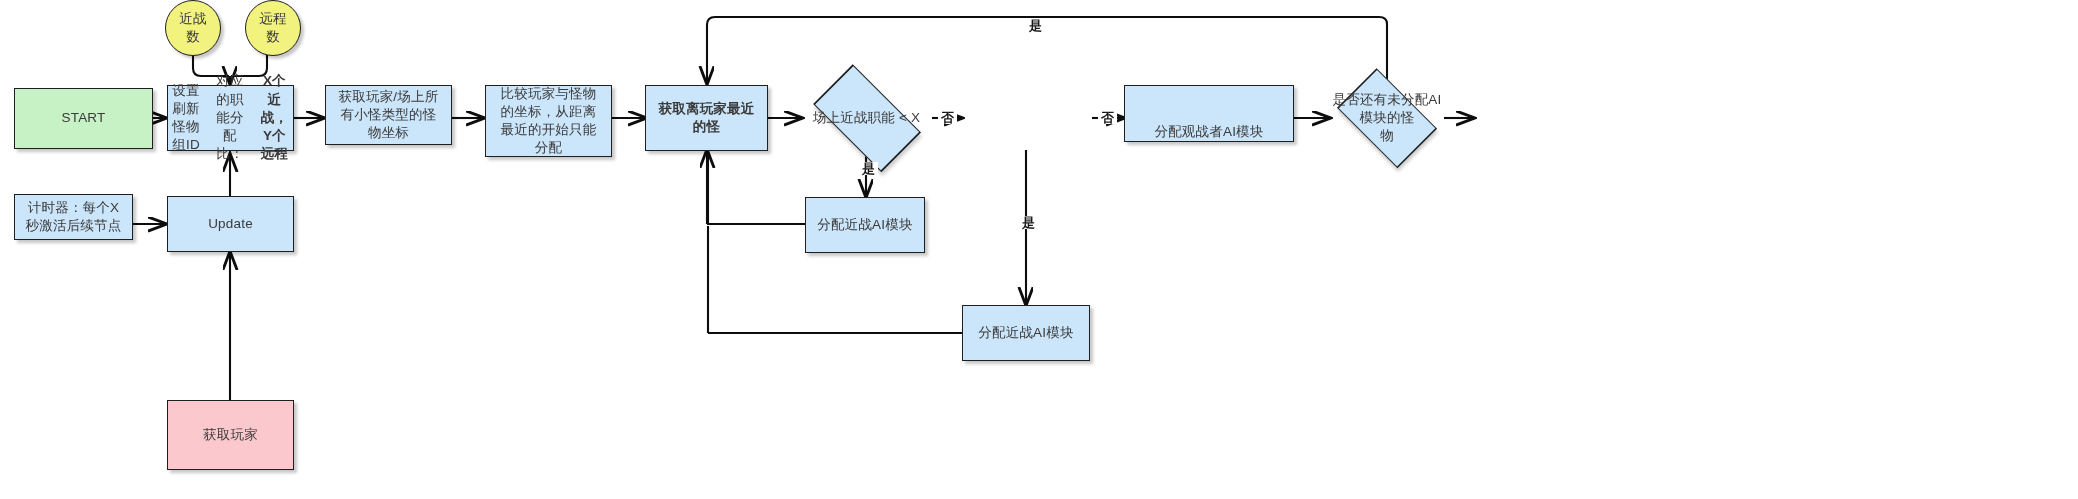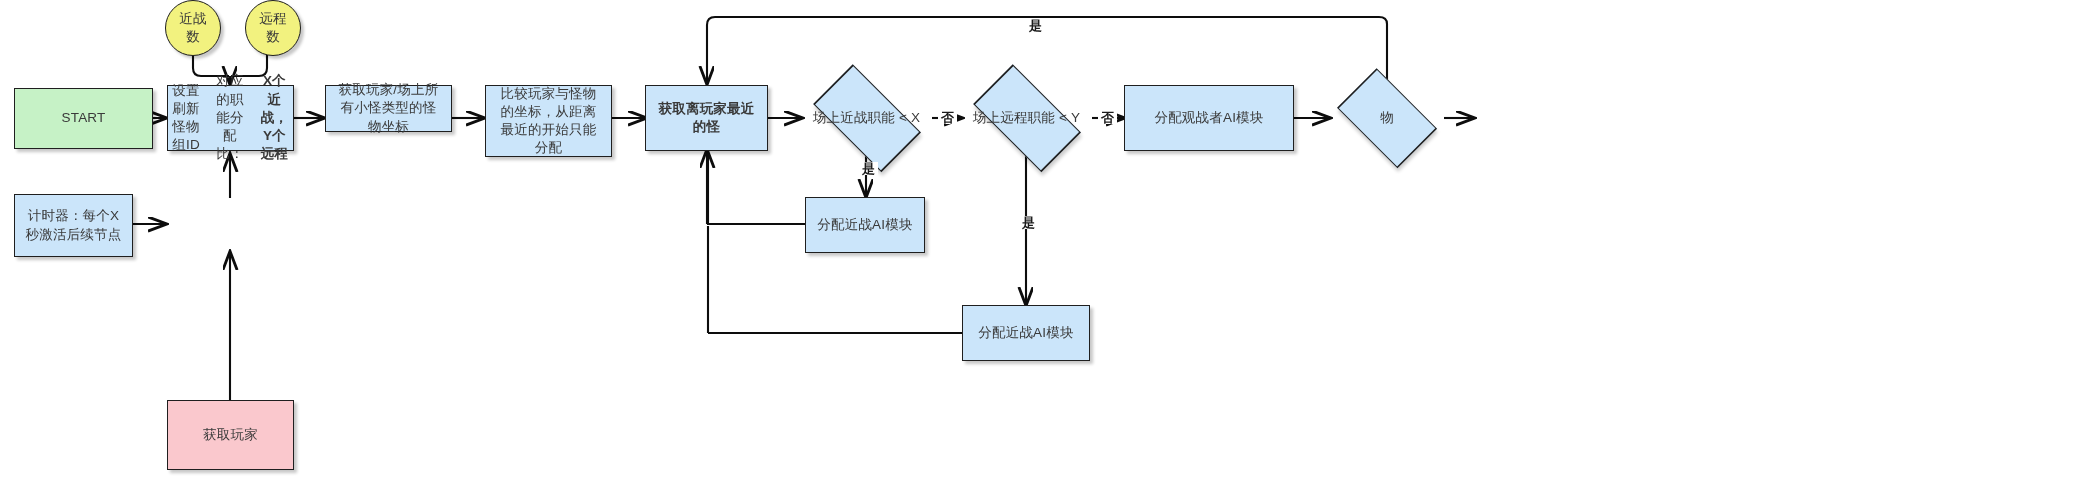--- a/index.html
+++ b/index.html
@@ -159,65 +159,65 @@
   <div class="node ellipse fill-yellow" style="left:245px; top:0px; width:56px; height:56px;">
     <span class="lbl">远程数</span>
   </div>
 
   <div class="node rect fill-blue" style="left:167px; top:85px; width:127px; height:66px; flex-direction:row;">
     <span class="lbl" style="padding:0 4px;">设置刷新怪物组ID</span>
     <span class="lbl" style="padding:0 10px;">对应的职能分配比：</span>
     <span class="lbl bold-line" style="padding:0 4px;">X个近战，Y个远程</span>
   </div>
 
-  <div class="node rect fill-blue" style="left:14px; top:194px; width:119px; height:63px;">
+  <div class="node rect fill-blue" style="left:14px; top:194px; width:119px; height:46px;">
     <span class="lbl">计时器：每个X秒激活后续节点</span>
   </div>
 
+  <div class="node rect fill-blue" style="left:167px; top:196px; width:127px; height:56px;">
+    <span class="lbl">Update</span>
+  </div>
 
   <div class="node rect fill-pink" style="left:167px; top:400px; width:127px; height:70px;">
     <span class="lbl">获取玩家</span>
   </div>
 
-  <div class="node rect fill-blue" style="left:325px; top:85px; width:127px; height:47px;justify-content:center;">
+  <div class="node rect fill-blue" style="left:325px; top:85px; width:127px; height:60px;justify-content:center;">
     <span class="lbl">获取玩家/场上所有小怪类型的怪物坐标</span>
   </div>
 
   <div class="node rect fill-blue" style="left:485px; top:85px; width:127px; height:72px;">
     <span class="lbl">比较玩家与怪物的坐标，从距离最近的开始只能分配</span>
   </div>
 
   <div class="node rect fill-blue" style="left:645px; top:85px; width:123px; height:66px;font-weight:bold;">
     <span class="lbl">获取离玩家最近的怪</span>
   </div>
 
   <div class="node diamond" style="left:801px; top:80px; width:131px; height:76px;">
     <span class="dia-shape" style="width: 53.7401px; height: 53.7401px; transform: translate(-50%, -50%) rotate(45deg) scale(1.72368, 1);"></span>
     <span class="lbl">场上近战职能 &lt; X</span>
   </div>
 
-  <div class="node diamond" style="left:961px; top:80px; width:131px; height:76px;">
-    <span class="dia-shape" style="width: 53.7401px; height: 53.7401px; transform: translate(-50%, -50%) rotate(45deg) scale(1.72368, 1);"></span>
-    <span class="lbl">场上远程职能 &lt; Y</span>
-  </div>
 
   <div class="node rect fill-blue" style="left:805px; top:197px; width:120px; height:56px;">
     <span class="lbl">分配近战AI模块</span>
   </div>
 
   <div class="node rect fill-blue" style="left:962px; top:305px; width:128px; height:56px;">
     <span class="lbl">分配近战AI模块</span>
   </div>
 
-  <div class="node rect fill-blue" style="left:1124px; top:85px; width:170px; height:66px;">
+  <div class="node rect fill-blue" style="left:1124px; top:85px; width:170px; height:57px;align-items:flex-end;">
     <span class="lbl">分配观战者AI模块</span>
   </div>
 
   <div class="node diamond" style="left:1329px; top:80px; width:116px; height:76px; flex-direction:column;">
     <span class="dia-shape" style="width: 53.7401px; height: 53.7401px; transform: translate(-50%, -50%) rotate(45deg) scale(1.52632, 1);"></span>
+    <span class="lbl" style="padding:0;">是否还有未分配AI模块的怪</span>
     <span class="lbl" style="padding:0;">物</span>
   </div>
 
 
   <div class="edge-label" style="left:1026px; top:19px;">是</div>
   <div class="edge-label" style="left:938px; top:111px;">否</div>
   <div class="edge-label" style="left:1098px; top:111px;">否</div>
   <div class="edge-label" style="left:859px; top:162px;">是</div>
   <div class="edge-label" style="left:1019px; top:216px;">是</div>
 

